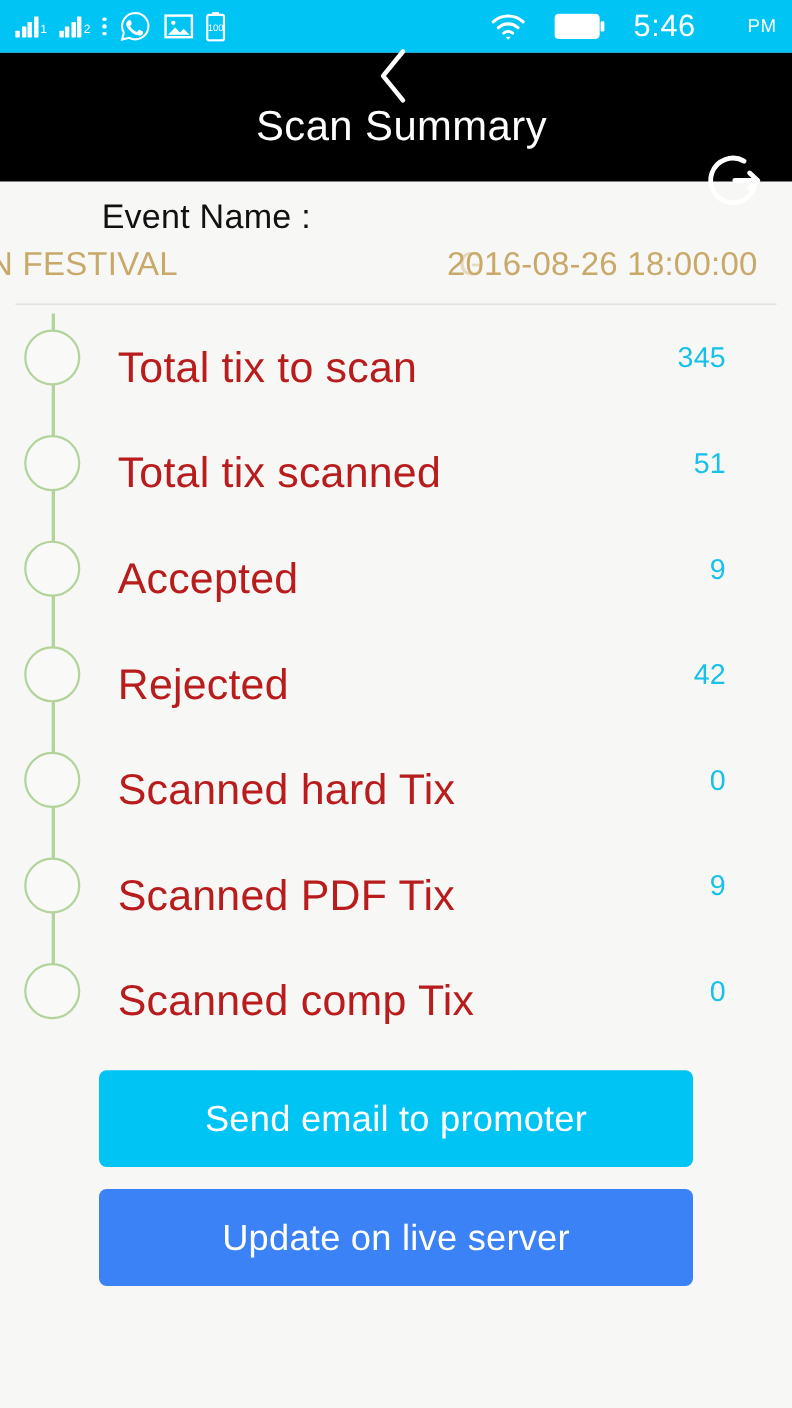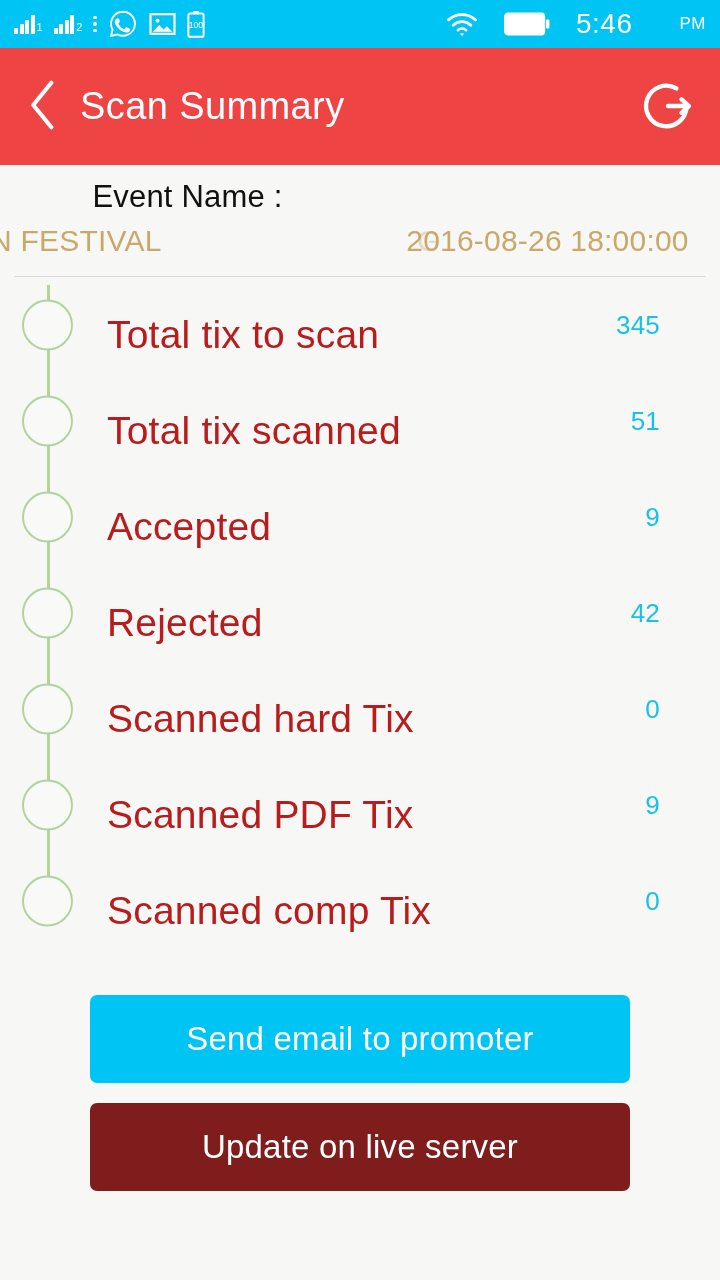--- a/index.html
+++ b/index.html
@@ -34,25 +34,26 @@
 
   .dots { display:flex; flex-direction:column; gap:3px; height:20px; justify-content:center; }
   .dots i { width:3.5px; height:3.5px; background:#fff; border-radius:50%; display:block; }
 
   .time { font-size:28px; letter-spacing:0.5px; font-weight:400; }
   .ampm { font-size:17px; margin-left:5px; letter-spacing:0.5px;padding-left:16px; }
 
   
   .app-bar {
     height: 117px;
-    background: #ef4444;
+    background: #000000;
     display: flex;
     align-items: center;
     padding: 0 24px 0 20px;
     color: #ffffff;
+    flex-direction: column;
   }
   .back-btn { width:46px; height:46px; display:flex; align-items:center; justify-content:center; cursor:pointer; }
   .app-title {
     font-size: 38px;
     font-weight: 400;
     letter-spacing: 0.4px;
     margin-left: 14px;
     color: #ffffff;
   }
   .logout-btn { margin-left:auto; width:56px; height:56px; display:flex; align-items:center; justify-content:center; cursor:pointer; }
@@ -131,36 +132,36 @@
   .tl-value {
     font-size: 26px;
     color: #17c1ea;
     font-weight: 400;
     letter-spacing: 0.2px;
     text-align: right;
     min-width: 70px;
   }
 
   
-  .actions { padding: 0 90px; margin-top: 46px; }
+  .actions { padding: 0 90px; margin-top: 24px; }
   .btn {
     display: block;
     width: 100%;
     height: 88px;
     border: none;
     border-radius: 7px;
     font-family: "Liberation Sans", sans-serif;
     font-size: 33px;
     font-weight: 400;
     letter-spacing: 0.2px;
     color: #ffffff;
     cursor: pointer;
   }
   .btn-primary { background: #00c4f4; }
-  .btn-secondary { background: #7f1d1d; margin-top: 20px; }
+  .btn-secondary { background: #3b82f6; margin-top: 20px; }
 </style>
 </head>
 <body>
 
 <div class="status-bar">
   <div class="sb-left">
 
     <span class="signal">
       <span class="bars">
           <i></i>

